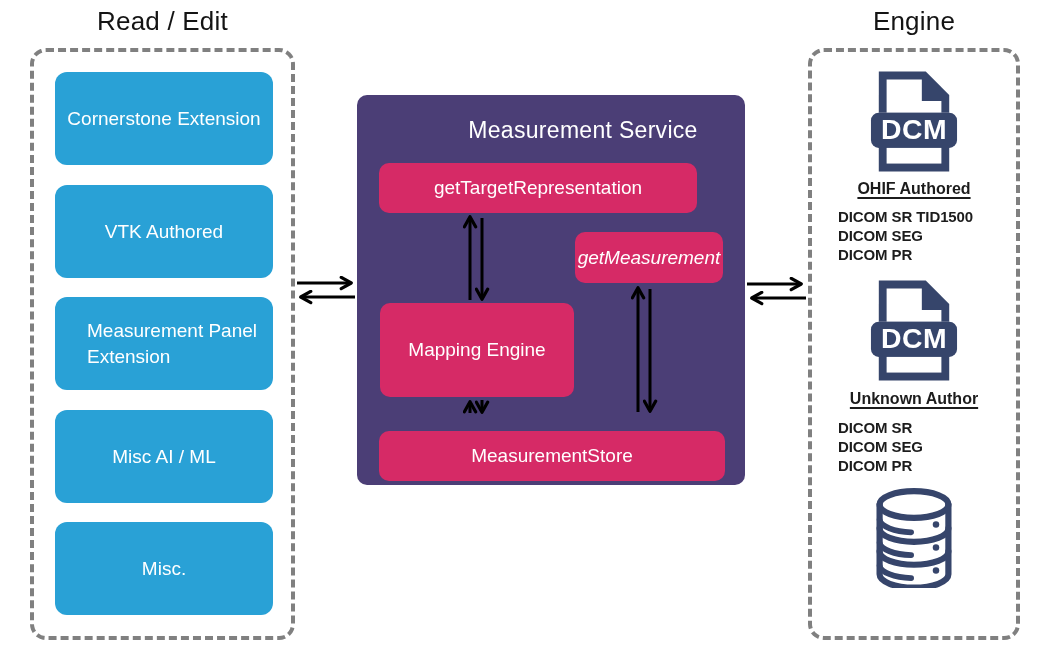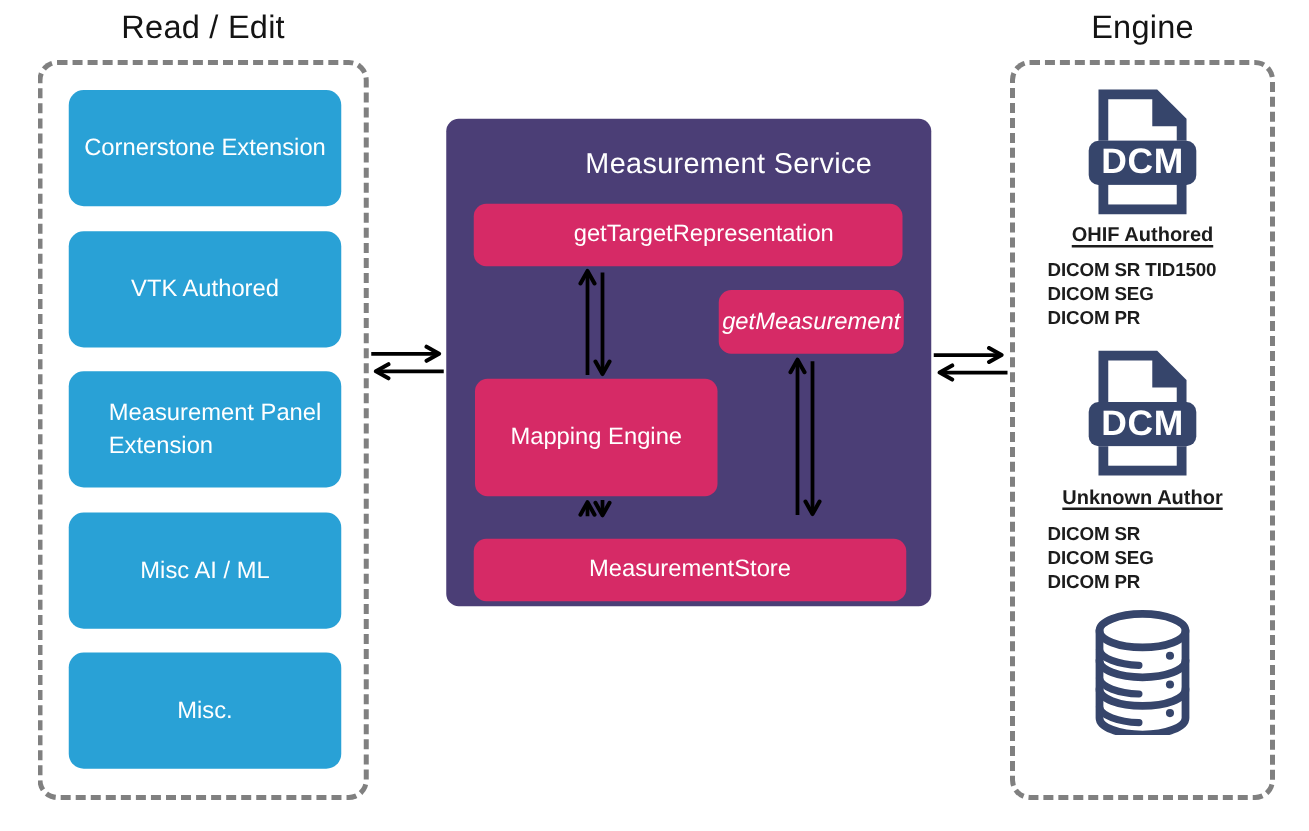--- a/index.html
+++ b/index.html
@@ -27,21 +27,21 @@
   }
   .service-title {
     position:absolute; top:22px; left:0; width:100%; text-align:center;
     color:#ffffff; font-size:23px; letter-spacing:0.3px;margin-left:32px;
   }
   .node {
     position:absolute; background:#D62A66; border-radius:10px; color:#ffffff;
     display:flex; align-items:center; justify-content:center; font-size:19px;
     text-align:center;
   }
-  #node-gtr { left:22px;  top:68px;  width:318px; height:50px;padding-left:25px; }
+  #node-gtr { left:22px;  top:68px;  width:318px; height:50px; }
   #node-gm  { left:218px; top:137px; width:148px; height:51px;font-style:italic; }
   #node-me  { left:23px;  top:208px; width:194px; height:94px; }
   #node-ms  { left:22px;  top:320px; width:346px; height:50px;margin-top:16px; }
   .store-label {
     position:absolute; left:0; width:100%; text-align:center; font-weight:bold;
     font-size:16px; color:#1c1c1c; text-decoration:underline;
     text-decoration-thickness:2px; text-underline-offset:3px;
   }
   .fmt-list {
     position:absolute; left:26px; font-weight:bold; font-size:15px;

